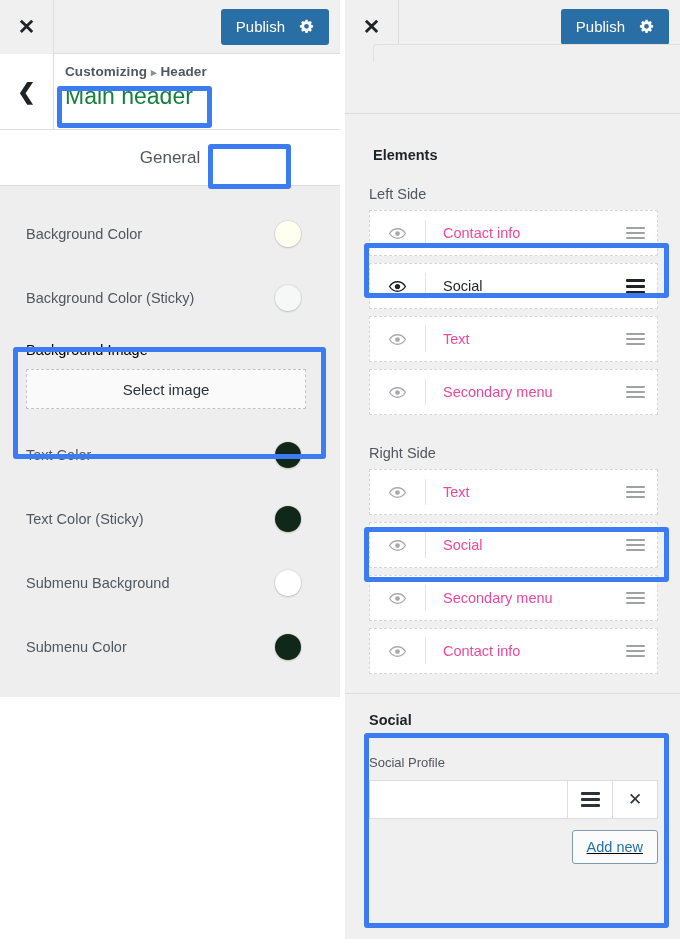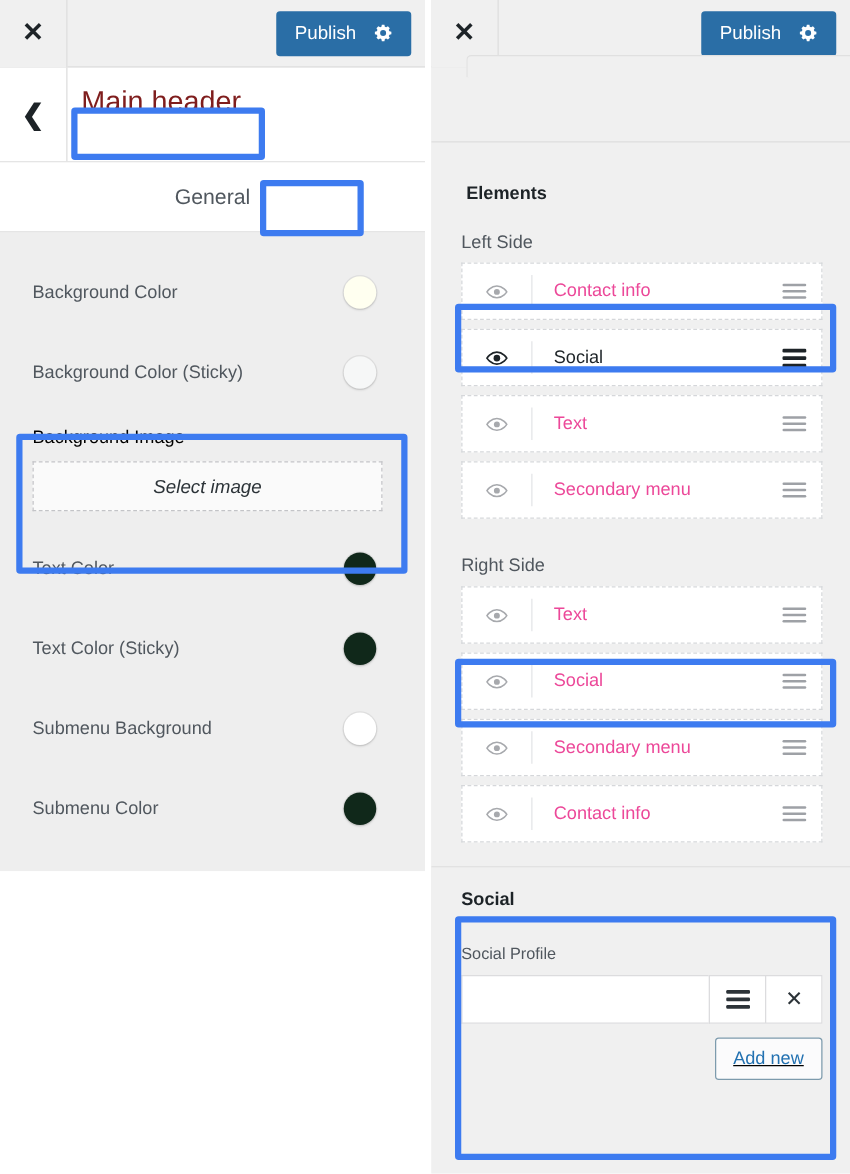--- a/index.html
+++ b/index.html
@@ -52,21 +52,21 @@
   }
   .back-cell {
     width: 54px; display: flex; align-items: center; justify-content: center;
     border-right: 1px solid #dddddd; cursor: pointer;
   }
   .back-chevron { font-size: 22px; color: #1d2327; font-weight: bold; line-height: 1; }
   .section-titles { flex: 1; padding: 10px 0 0 11px; position: relative; }
   .crumb { font-size: 13.5px; font-weight: bold; color: #50575e; letter-spacing: .1px; }
   .crumb .sep { color: #8c8f94; font-size: 11px; }
   .section-name-wrap { position: relative; display: inline-block; margin-top: 2px; }
-  .section-name { font-size: 23px; color: #7f1d1d; font-weight: normal; line-height: 30px; text-align: center; }
+  .section-name { font-size: 23px; color: #15803d; font-weight: normal; line-height: 30px; text-align: center; }
 
   
   .tabs {
     height: 56px; background: #ffffff;
     display: flex; align-items: center;
     border-bottom: 1px solid #dddddd;
     position: relative;
   }
   .tab {
     flex: 1; text-align: center; font-size: 17px; color: #50575e;
@@ -92,21 +92,21 @@
   .swatch {
     width: 26px; height: 26px; border-radius: 50%;
     box-shadow: 0 0 0 1px rgba(0,0,0,.06), 0 1px 2px rgba(0,0,0,.14);
     cursor: pointer; flex: none;
   }
   .bgimage-block { padding: 12px 22px 14px 26px; }
   .bgimage-label { font-size: 14.5px; color: #000000; margin-bottom: 11px; }
   .select-image {
     border: 1px dashed #c3c4c7; background: #fafafa;
     height: 40px; display: flex; align-items: center; justify-content: center;
-    font-size: 15px; color: #2c3338; cursor: pointer; font-style: italic;
+    font-size: 15px; color: #2c3338; cursor: pointer;
   }
   .left-bottom-white { background: #ffffff; height: 174px; }
 
   
   .r-stub {
     height: 60px; background: #f0f0f0;
     border-bottom: 1px solid #dddddd; position: relative;
   }
   .r-stub-card {
     position: absolute; left: 28px; right: -6px; top: -10px; height: 18px;
@@ -200,20 +200,25 @@
             </svg>
         </span>
       </button>
     </div>
 
     <div class="section-header">
       <div class="back-cell">
         <span class="back-chevron">❮</span>
       </div>
       <div class="section-titles">
+        <div class="crumb">
+          <span>Customizing</span>
+          <span class="sep">▸</span>
+          <span>Header</span>
+        </div>
         <div class="section-name-wrap">
           <span class="section-name">Main header</span>
         </div>
       </div>
     </div>
 
     <div class="tabs">
       <div class="tab">
         <span>General</span>
       </div>

